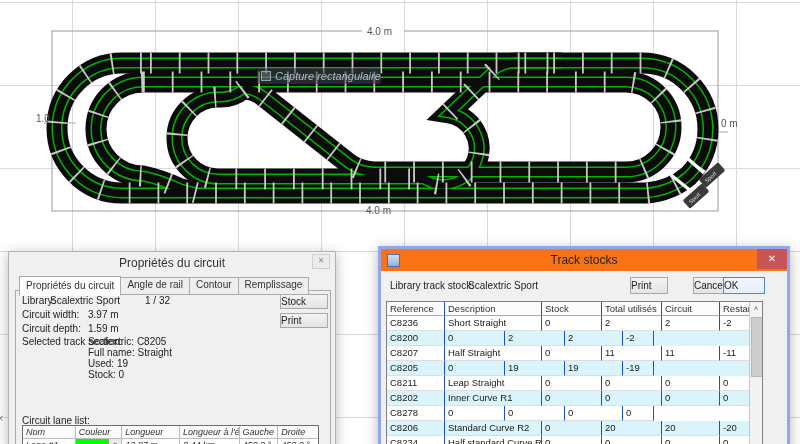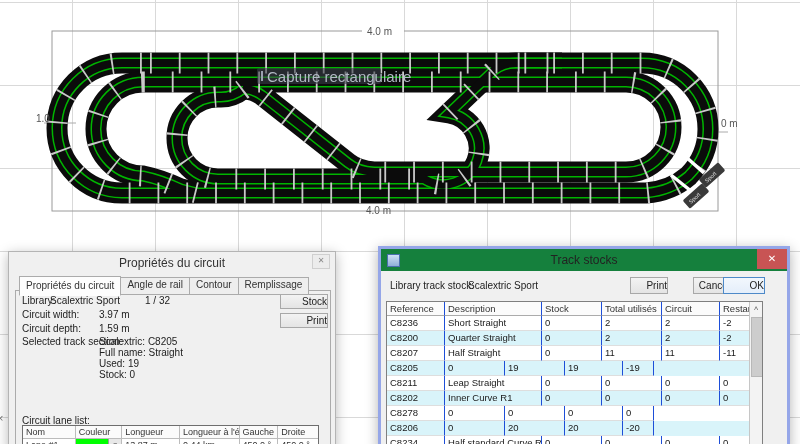--- a/index.html
+++ b/index.html
@@ -16,60 +16,60 @@
   .t-base{stroke:#0b0b0b;stroke-width:21;fill:none;stroke-linecap:butt;}
   .t-green{stroke:#00b400;stroke-width:11;fill:none;}
   .t-mid{stroke:#0b0b0b;stroke-width:8;fill:none;}
   .t-joint{stroke:#c9c9c9;stroke-width:21;fill:none;stroke-dasharray:1.8 27;}
   .dimtext{font-size:10px;fill:#555;}
   
   #capture-tip{position:absolute;left:257px;top:68px;width:124px;height:16px;
     background:rgba(58,63,74,.58);border-radius:2px;display:flex;align-items:center;
     gap:4px;padding:0 0 0 4px;box-sizing:border-box;z-index:2;}
   #capture-tip .cicon{width:8px;height:8px;border:1px solid #9aa2b0;background:rgba(255,255,255,.18);}
-  #capture-tip span{font-size:15px;color:#b3bac6;white-space:nowrap;}
+  #capture-tip span{font-size:11px;color:#b3bac6;white-space:nowrap;font-style:italic;}
   #edge-artifact{position:absolute;left:-3px;top:412px;font-size:11px;color:#777;z-index:1;}
 
   
   .dlg{position:absolute;background:#f0f0f0;box-sizing:border-box;z-index:3;}
   .btn{position:absolute;background:linear-gradient(#f3f3f3,#e4e4e4);border:1px solid #a8a8a8;
-    font-size:10px;color:#222;text-align:right;box-sizing:border-box;cursor:default;}
+    font-size:10px;color:#222;text-align:left;box-sizing:border-box;cursor:default;}
   .btn.default{border:1px solid #4d89c8;background:linear-gradient(#f2f7fd,#e4eefa);}
 
   
   #props-dlg{left:8px;top:251px;width:328px;height:200px;border:1px solid #b4b4b4;
     box-shadow:0 3px 12px rgba(0,0,0,.28);}
   #props-title{position:absolute;left:0;top:4px;width:100%;text-align:center;font-size:12px;color:#333;}
   #props-close{position:absolute;right:5px;top:2px;width:16px;height:13px;background:#ececec;
     border:1px solid #cfcfcf;color:#8a8a8a;font-size:8px;line-height:12px;text-align:center;}
   .tabs{position:absolute;left:10px;top:23px;display:flex;align-items:flex-end;z-index:2;}
   .tab{font-size:10px;color:#333;background:#eeeeee;border:1px solid #ababab;
     padding:1px 6px 2px 6px;margin-right:-1px;height:13px;}
   .tab.active{background:#fdfdfd;border-bottom:1px solid #fdfdfd;padding-top:3px;position:relative;top:1px;}
   #props-page{position:absolute;left:6px;top:38px;width:314px;height:170px;border:1px solid #ababab;background:#f0f0f0;}
   .prow{position:absolute;font-size:10px;color:#222;white-space:nowrap;}
   .plabel{position:absolute;left:6px;font-size:10px;color:#222;white-space:nowrap;}
-  .pvalue{position:absolute;left:83px;font-size:10px;color:#222;white-space:nowrap;text-align:right;}
+  .pvalue{position:absolute;left:72px;font-size:10px;color:#222;white-space:nowrap;text-align:right;}
   #lane-label{position:absolute;left:6px;top:124px;font-size:10px;color:#222;}
   #lane-table{position:absolute;left:6px;top:134px;width:297px;height:70px;border:1px solid #6e6e6e;
     background:#a2a2a2;box-sizing:border-box;}
   .lrow{display:flex;height:14px;background:#fff;}
   .lrow.hdr{background:#fbfbfb;height:13px;}
   .lcell{box-sizing:border-box;border-right:1px solid #bcbcbc;border-bottom:1px solid #bcbcbc;
-    font-size:9px;color:#333;padding:1px 0 0 3px;overflow:hidden;white-space:nowrap;}
+    font-size:9px;color:#333;padding:1px 0 0 3px;overflow:hidden;white-space:nowrap;font-style:italic;}
   .lc0{width:53px;} .lc1{width:47px;} .lc2{width:58px;} .lc3{width:60px;} .lc4{width:39px;} .lc5{width:40px;border-right:none;}
   .swatchwrap{display:flex;height:100%;}
   .swatch{flex:1;margin:0;height:100%;}
   .ddbtn{width:12px;height:100%;background:#e8e8e8;border-left:1px solid #9a9a9a;
     font-size:6px;color:#333;text-align:center;line-height:12px;}
 
   
   #stocks-dlg{left:378px;top:246px;width:412px;height:205px;border:3px solid #95a6e8;
     box-shadow:0 3px 12px rgba(0,0,0,.3);background:#f0f0f0;}
-  #stocks-titlebar{position:absolute;left:0;top:0;width:100%;height:22px;background:#15803d;}
+  #stocks-titlebar{position:absolute;left:0;top:0;width:100%;height:22px;background:#f97316;}
   #stocks-icon{position:absolute;left:6px;top:5px;width:11px;height:11px;border:1px solid #4a6fae;
     background:linear-gradient(#cfe0f5,#8fb0d9);}
   #stocks-title{position:absolute;left:0;top:4px;width:100%;text-align:center;font-size:12px;color:#222;}
   #stocks-close{position:absolute;right:0;top:0;width:30px;height:20px;background:#c85454;
     color:#fff;font-size:10px;text-align:center;line-height:20px;}
   #stocks-liblabel{position:absolute;left:9px;top:31px;font-size:10px;color:#222;}
   #stocks-libvalue{position:absolute;left:87px;top:31px;font-size:10px;color:#222;}
   #stocks-print{left:249px;top:28px;width:38px;height:17px;line-height:15px;}
   #stocks-cancel{left:312px;top:28px;width:38px;height:17px;line-height:15px;}
   #stocks-ok{left:342px;top:28px;width:42px;height:17px;line-height:15px;}
@@ -242,21 +242,20 @@
           <div class="srow">
             <div class="scell sc0">C8236</div>
             <div class="scell sc1">Short Straight</div>
             <div class="scell sc2">0</div>
             <div class="scell sc3">2</div>
             <div class="scell sc4">2</div>
             <div class="scell sc5">-2</div>
           </div>
           <div class="srow alt">
             <div class="scell sc0">C8200</div>
-            <div class="scell sc1">Quarter Straight</div>
             <div class="scell sc2">0</div>
             <div class="scell sc3">2</div>
             <div class="scell sc4">2</div>
             <div class="scell sc5">-2</div>
           </div>
           <div class="srow">
             <div class="scell sc0">C8207</div>
             <div class="scell sc1">Half Straight</div>
             <div class="scell sc2">0</div>
             <div class="scell sc3">11</div>
@@ -288,20 +287,21 @@
           </div>
           <div class="srow">
             <div class="scell sc0">C8278</div>
             <div class="scell sc2">0</div>
             <div class="scell sc3">0</div>
             <div class="scell sc4">0</div>
             <div class="scell sc5">0</div>
           </div>
           <div class="srow alt">
             <div class="scell sc0">C8206</div>
+            <div class="scell sc1">Standard Curve R2</div>
             <div class="scell sc2">0</div>
             <div class="scell sc3">20</div>
             <div class="scell sc4">20</div>
             <div class="scell sc5">-20</div>
           </div>
           <div class="srow">
             <div class="scell sc0">C8234</div>
             <div class="scell sc1">Half standard Curve R2</div>
             <div class="scell sc2">0</div>
             <div class="scell sc3">0</div>

